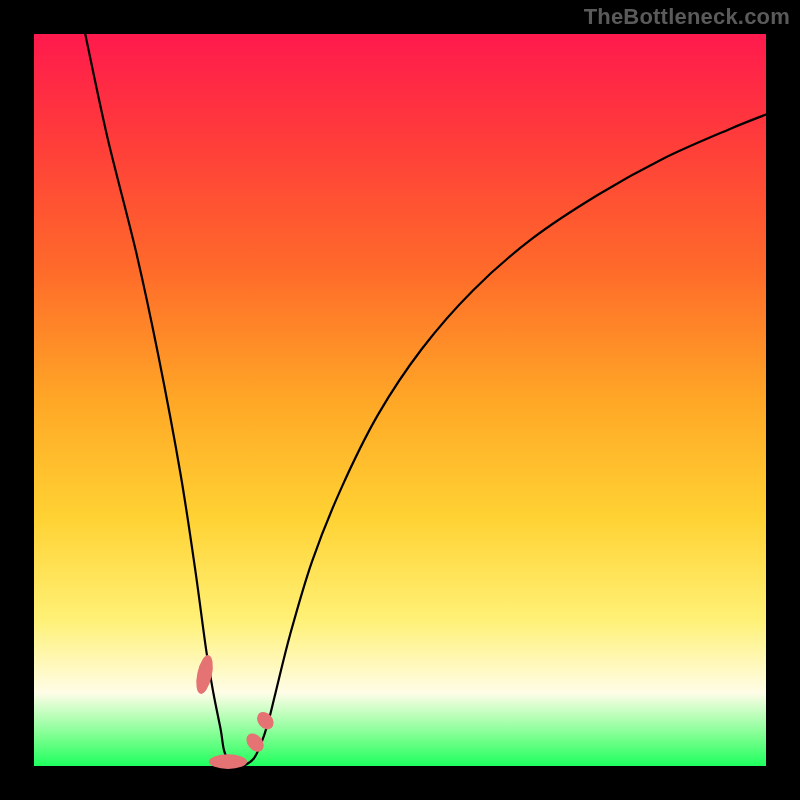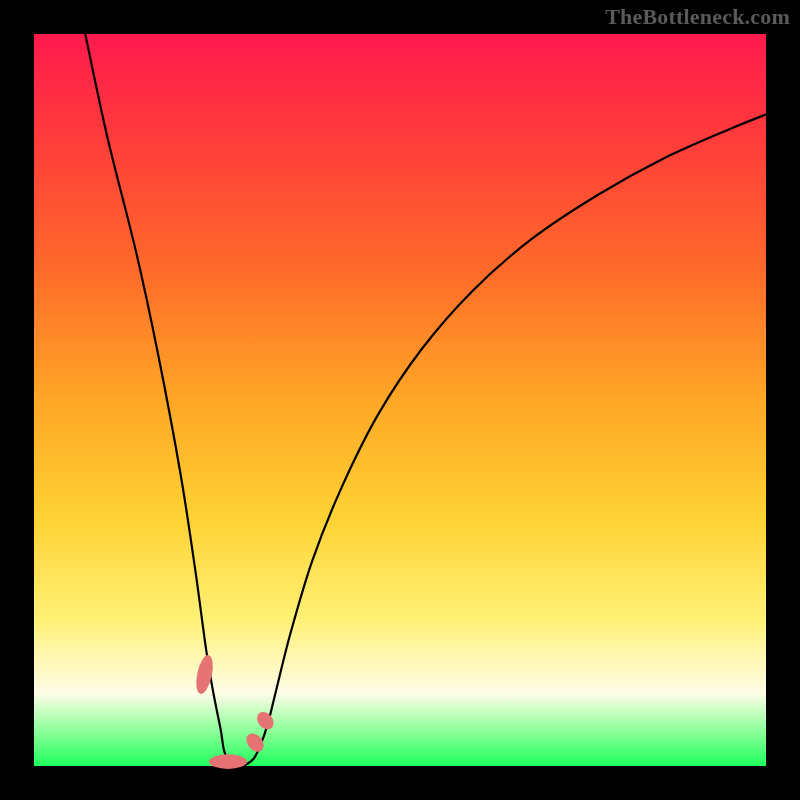--- a/index.html
+++ b/index.html
@@ -35,21 +35,21 @@
       #fff176 80%,
       #fffde7 90%,
       #7bff8f 96%,
       #1eff5e 100%
     );
   }
   .watermark {
     position: absolute;
     top: 4px;
     right: 10px;
-    font-family: Liberation Serif, serif;
+    font-family: Liberation Sans, sans-serif;
     font-size: 22px;
     font-weight: 600;
     color: #5a5a5a;
     letter-spacing: 0.2px;
     user-select: none;
   }
   svg.curve {
     position: absolute;
     left: 34px;
     top: 34px;

